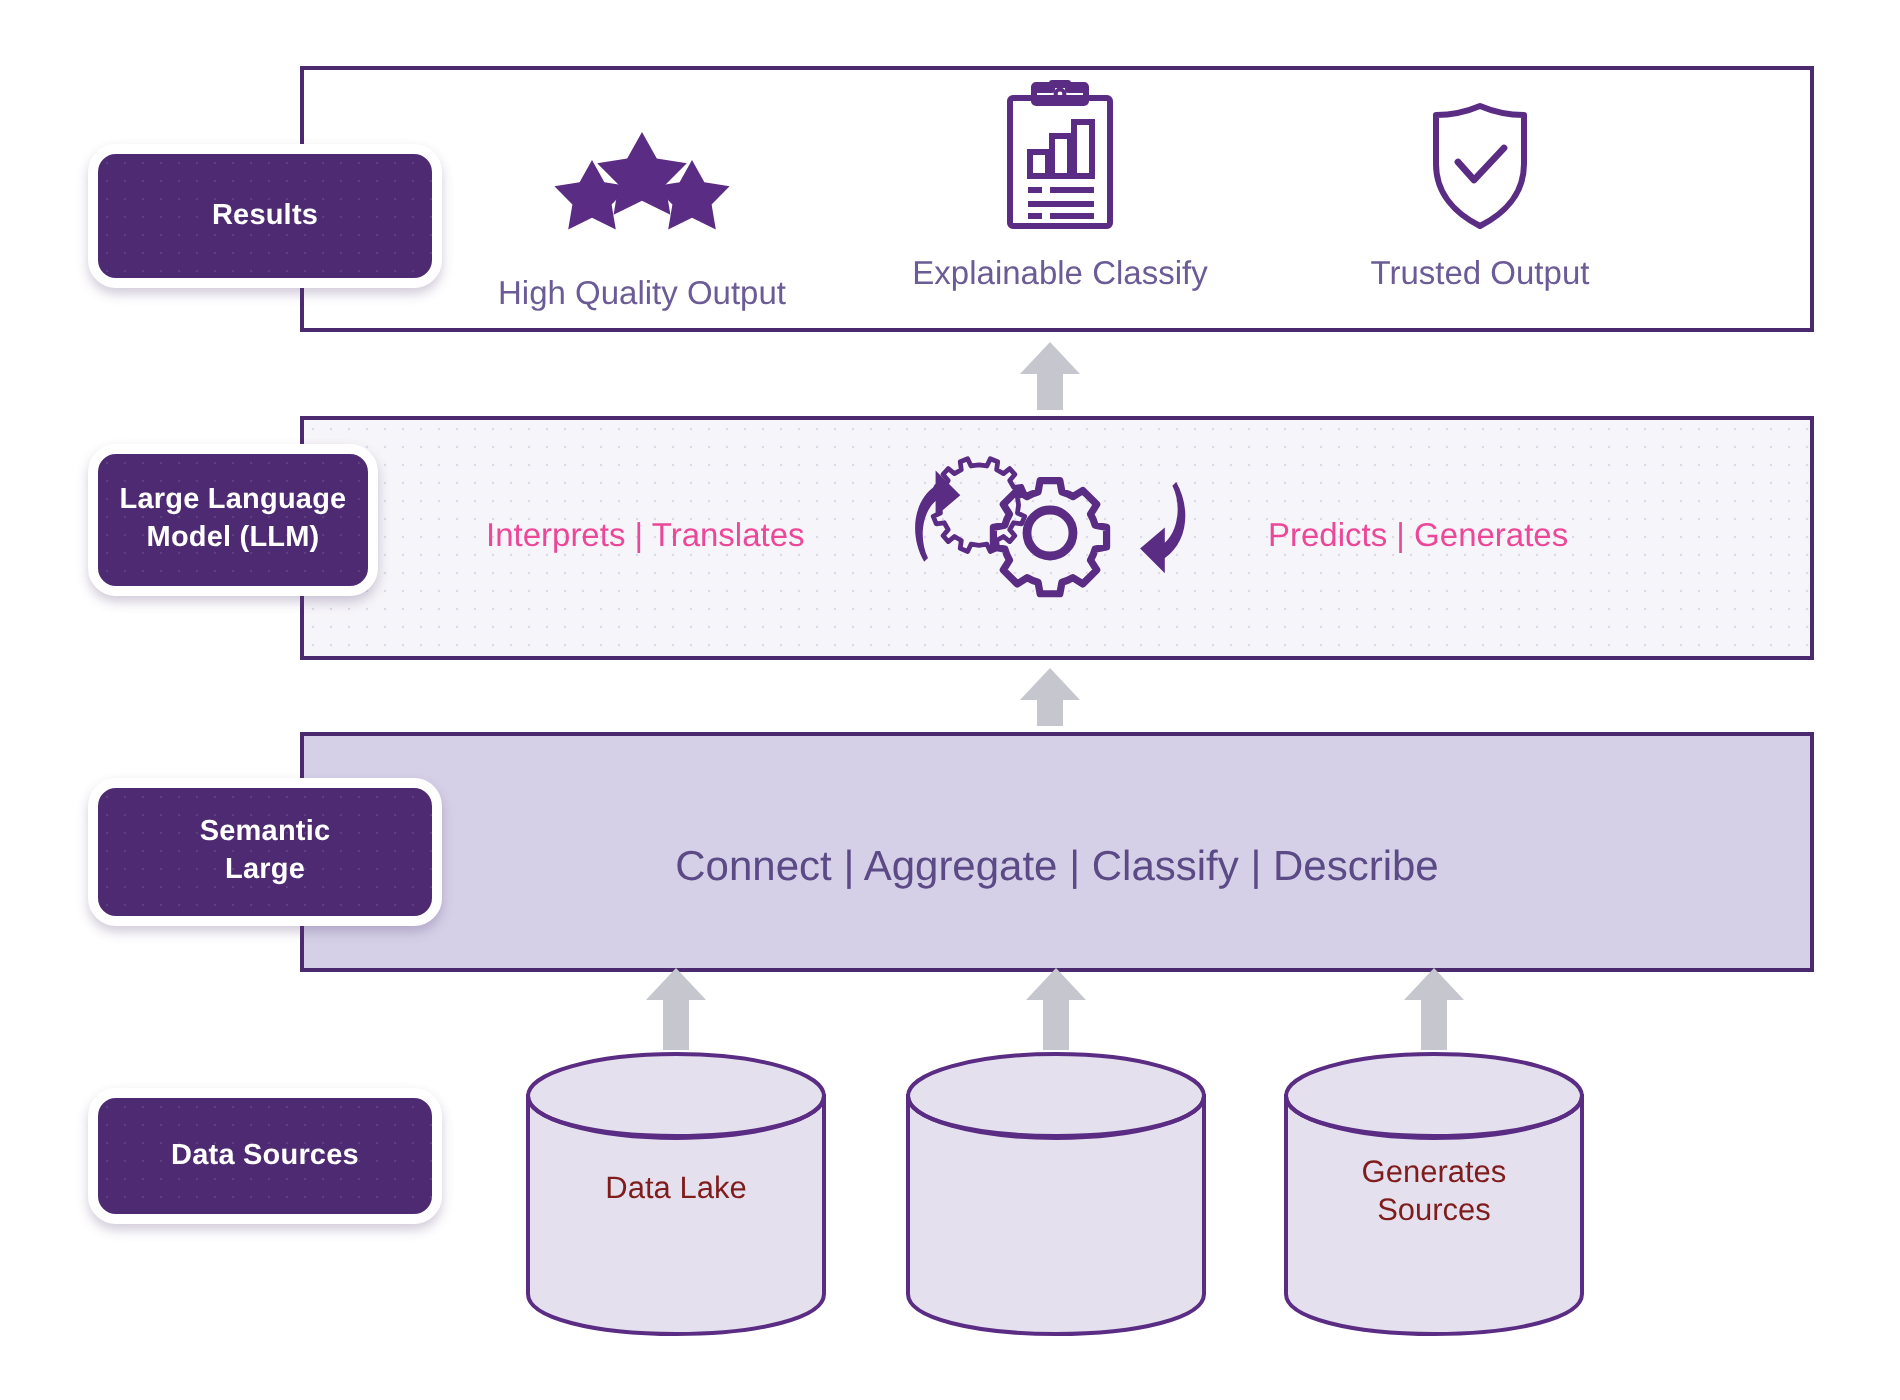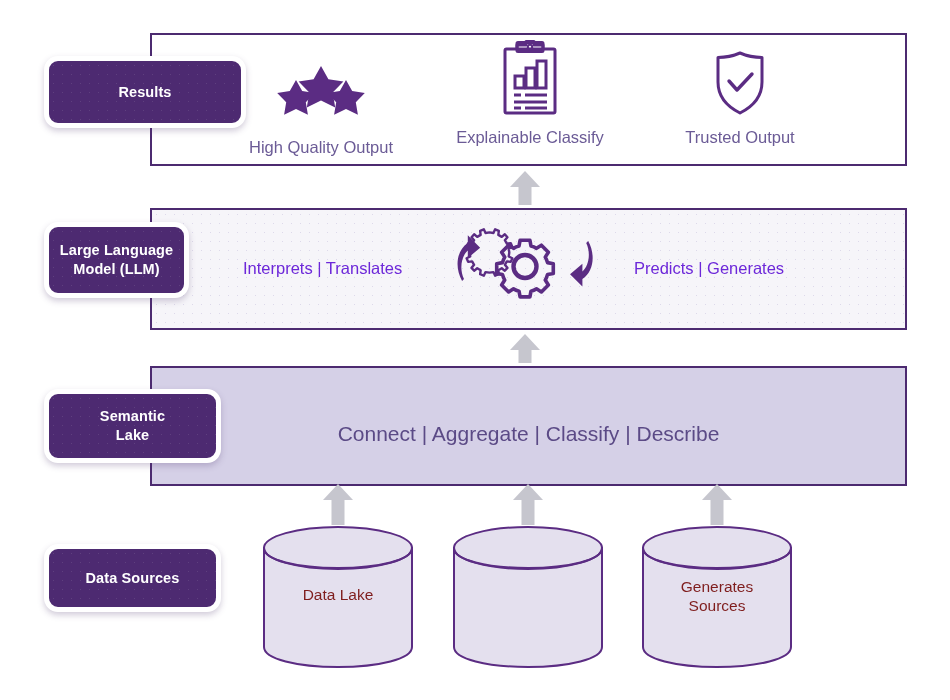--- a/index.html
+++ b/index.html
@@ -75,21 +75,21 @@
     display: flex;
     align-items: center;
     justify-content: center;
     text-align: center;
     letter-spacing: 0.1px;
     box-shadow: 0 3px 6px rgba(90, 70, 120, 0.28);
     z-index: 5;
     background-image: radial-gradient(rgba(255,255,255,0.10) 0.7px, transparent 0.8px);
     background-size: 9px 9px;
   }
-  .badge-results   { left: 44px; top: 56px;  width: 202px; height: 72px; }
+  .badge-results   { left: 44px; top: 72px;  width: 177px; height: 72px; }
   .badge-llm       { left: 44px; top: 222px; width: 145px; height: 76px; }
   .badge-semantic  { left: 44px; top: 389px; width: 177px; height: 74px; }
   .badge-datasrc   { left: 44px; top: 544px; width: 177px; height: 68px; }
 
   
   .res-item {
     position: absolute;
     text-align: center;
   }
   .res-icon {
@@ -104,21 +104,21 @@
     font-size: 16.5px;
     white-space: nowrap;
   }
   .res-1 { left: 236px; top: 60px; width: 170px; }
   .res-2 { left: 440px; top: 50px; width: 180px; }
   .res-3 { left: 650px; top: 50px; width: 180px; }
 
   
   .llm-text {
     position: absolute;
-    color: #6d28d9;
+    color: #ec4899;
     font-size: 16.5px;
     white-space: nowrap;
     top: 259px;
   }
   .llm-left  { left: 243px; }
   .llm-right { left: 634px; }
   .llm-gear {
     position: absolute;
     left: 451px;
     top: 228px;
@@ -266,21 +266,21 @@
 
   <div class="row-box row-semantic">
     <div class="dots"></div>
   </div>
 
   <div class="sem-text">Connect  |  Aggregate  |  Classify  |  Describe</div>
 
   <div class="badge badge-semantic">
     <span>
       <span>Semantic</span><br>
-      <span>Lake</span>
+      <span>Large</span>
     </span>
   </div>
 
   <div class="arrow" style="left:321px; top:484px;">
     <svg width="34" height="42" viewBox="0 0 34 42" aria-hidden="true">
       <path d="M17 0 L32 16 H23.5 V41 H10.5 V16 H2 Z" fill="#C6C6CE"></path>
     </svg>
   </div>
   <div class="arrow" style="left:511px; top:484px;">
     <svg width="34" height="42" viewBox="0 0 34 42" aria-hidden="true">

